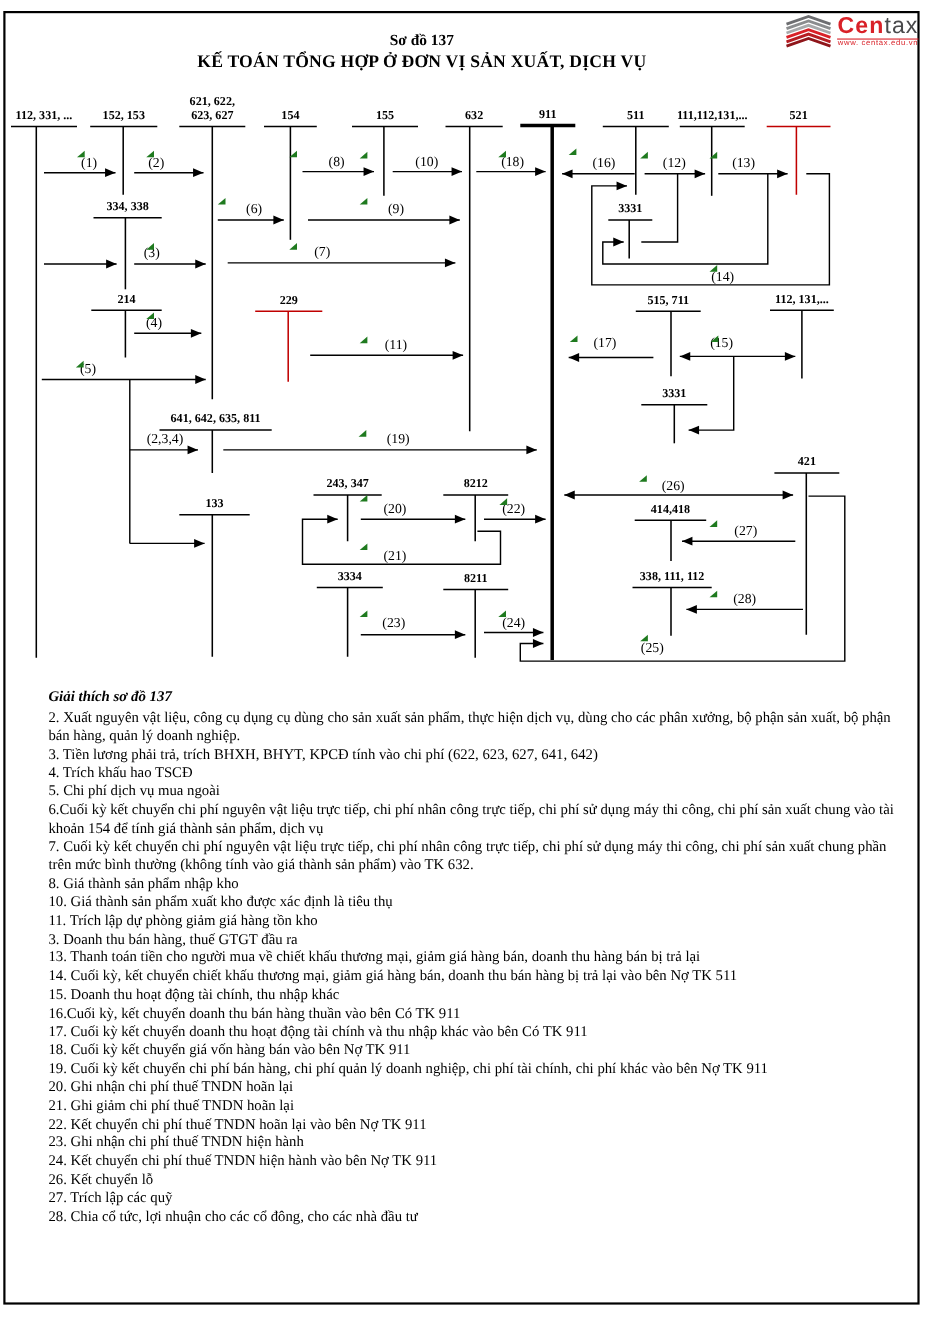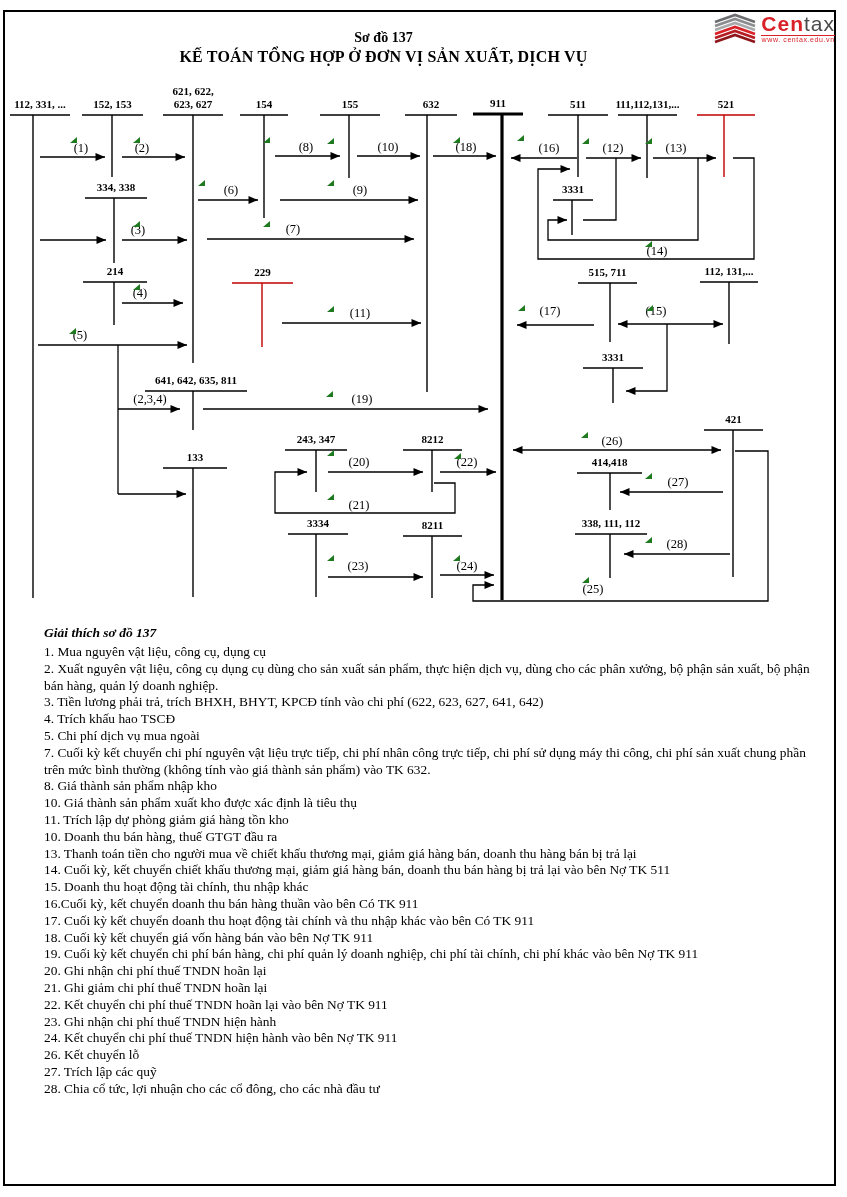--- a/index.html
+++ b/index.html
@@ -387,30 +387,30 @@
     <polygon points="645,479 652,473 652,479" fill="#1f7a1f"></polygon>
     <polygon points="327,561 334,555 334,561" fill="#1f7a1f"></polygon>
     <polygon points="453,561 460,555 460,561" fill="#1f7a1f"></polygon>
     <polygon points="645,543 652,537 652,543" fill="#1f7a1f"></polygon>
     <polygon points="582,583 589,577 589,583" fill="#1f7a1f"></polygon>
   </svg>
 
 <div class="legend">
   <div class="legend-title">Giải thích sơ đồ 137</div>
   <div id="legend-items">
-      <div class="legend-item">1. Mua nguyên vật liệu, công cụ, dụng cụ</div>
       <div class="legend-item">2. Xuất nguyên vật liệu, công cụ dụng cụ dùng cho sản xuất sản phẩm, thực hiện dịch vụ, dùng cho các phân xưởng, bộ phận sản xuất, bộ phận bán hàng, quản lý doanh nghiệp.</div>
       <div class="legend-item">3. Tiền lương phải trả, trích BHXH, BHYT, KPCĐ tính vào chi phí (622, 623, 627, 641, 642)</div>
       <div class="legend-item">4. Trích khấu hao TSCĐ</div>
       <div class="legend-item">5. Chi phí dịch vụ mua ngoài</div>
+      <div class="legend-item">6.Cuối kỳ kết chuyển chi phí nguyên vật liệu trực tiếp, chi phí nhân công trực tiếp, chi phí sử dụng máy thi công, chi phí sản xuất chung vào tài khoản 154 để tính giá thành sản phẩm, dịch vụ</div>
       <div class="legend-item">7. Cuối kỳ kết chuyển chi phí nguyên vật liệu trực tiếp, chi phí nhân công trực tiếp, chi phí sử dụng máy thi công, chi phí sản xuất chung phần trên mức bình thường (không tính vào giá thành sản phẩm) vào TK 632.</div>
       <div class="legend-item">8. Giá thành sản phẩm nhập kho</div>
       <div class="legend-item">10. Giá thành sản phẩm xuất kho được xác định là tiêu thụ</div>
       <div class="legend-item">11. Trích lập dự phòng giảm giá hàng tồn kho</div>
-      <div class="legend-item">10. Doanh thu bán hàng, thuế GTGT đầu ra</div>
+      <div class="legend-item">3. Doanh thu bán hàng, thuế GTGT đầu ra</div>
       <div class="legend-item">13. Thanh toán tiền cho người mua về chiết khấu thương mại, giảm giá hàng bán, doanh thu hàng bán bị trả lại</div>
       <div class="legend-item">14. Cuối kỳ, kết chuyển chiết khấu thương mại, giảm giá hàng bán, doanh thu bán hàng bị trả lại vào bên Nợ TK 511</div>
       <div class="legend-item">15. Doanh thu hoạt động tài chính, thu nhập khác</div>
       <div class="legend-item">16.Cuối kỳ, kết chuyển doanh thu bán hàng thuần vào bên Có TK 911</div>
       <div class="legend-item">17. Cuối kỳ kết chuyển doanh thu hoạt động tài chính và thu nhập khác vào bên Có TK 911</div>
       <div class="legend-item">18. Cuối kỳ kết chuyển giá vốn hàng bán vào bên Nợ TK 911</div>
       <div class="legend-item">19. Cuối kỳ kết chuyển chi phí bán hàng, chi phí quản lý doanh nghiệp, chi phí tài chính, chi phí khác vào bên Nợ TK 911</div>
       <div class="legend-item">20. Ghi nhận chi phí thuế TNDN hoãn lại</div>
       <div class="legend-item">21. Ghi giảm chi phí thuế TNDN hoãn lại</div>
       <div class="legend-item">22. Kết chuyển chi phí thuế TNDN hoãn lại vào bên Nợ TK 911</div>

